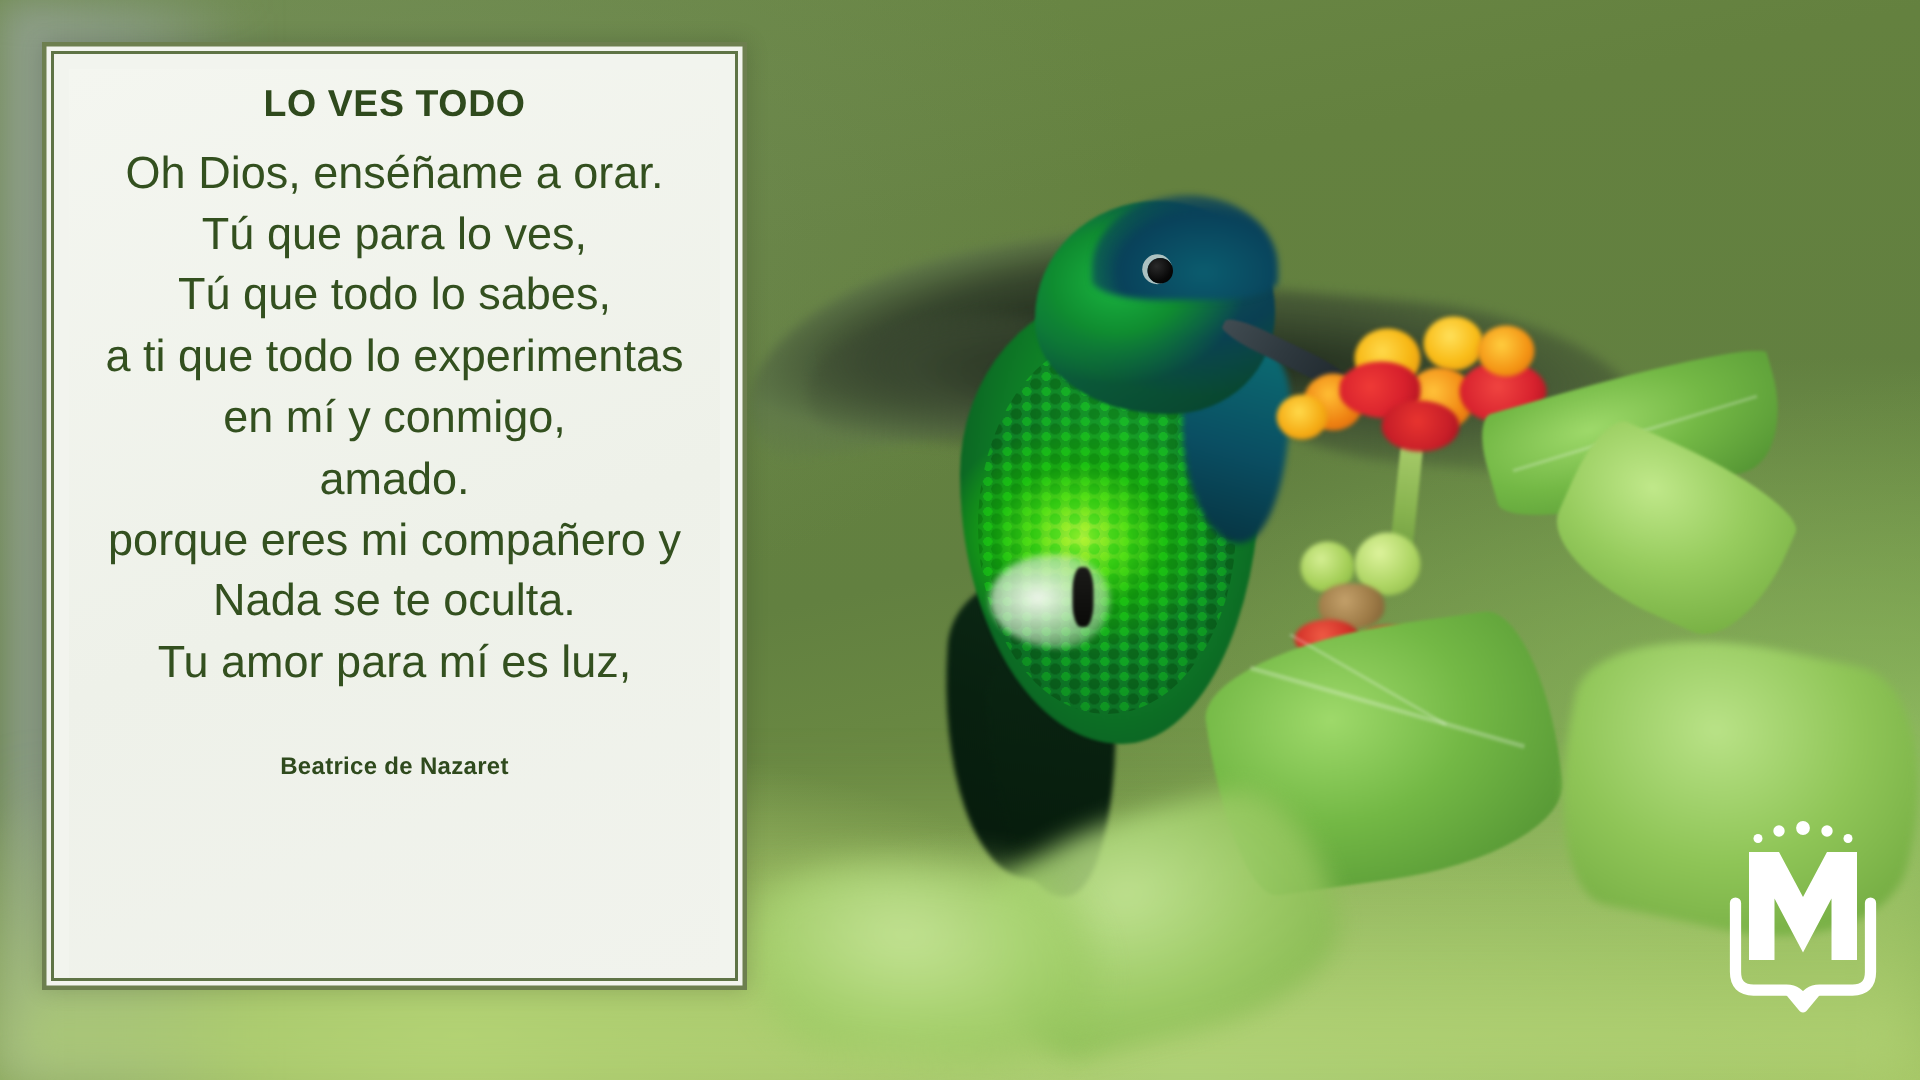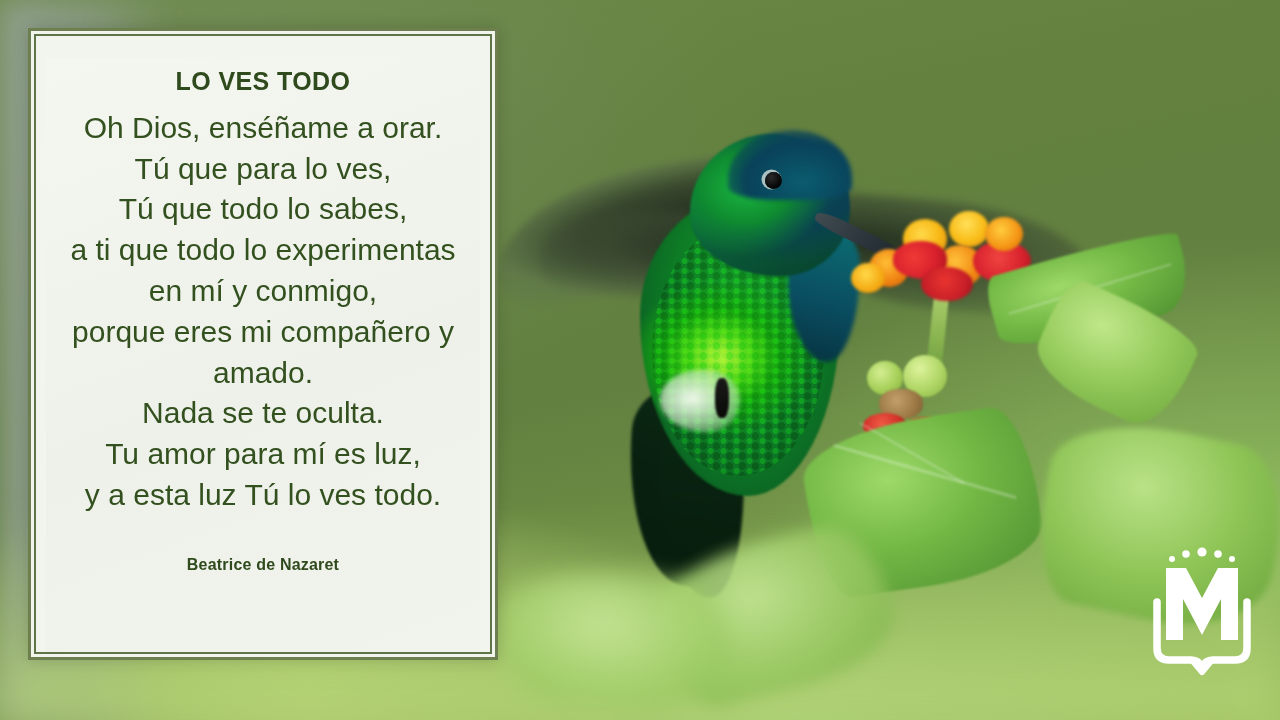--- a/index.html
+++ b/index.html
@@ -208,21 +208,21 @@
     border: 3px solid #6d7f4f;
     padding: 3px;
     box-shadow: 0 0 14px rgba(0,0,0,.16);
   }
   .card-inner {
     width: 100%;
     height: 100%;
     box-sizing: border-box;
     border: 2px solid #5f7446;
     background: #f2f4ee;
-    padding: 22px 10px 0 10px;
+    padding: 10px 10px 0 10px;
     overflow: hidden;
   }
   .card-sheet {
     width: 100%;
     height: 100%;
     box-sizing: border-box;
     background: linear-gradient(160deg, #f4f6f0 0%, #eef1e9 55%, #f1f3ed 100%);
     padding: 6px 12px 0 12px;
     text-align: center;
   }
@@ -327,25 +327,24 @@
       <div class="card-sheet">
 
         <div class="poem-title">LO VES TODO</div>
 
         <div class="poem-body">
           <span class="poem-line">Oh Dios, enséñame a orar.</span>
           <span class="poem-line">Tú que para lo ves,</span>
           <span class="poem-line">Tú que todo lo sabes,</span>
           <span class="poem-line">a ti que todo lo experimentas</span>
           <span class="poem-line">en mí y conmigo,</span>
+          <span class="poem-line">amado.</span>
           <span class="poem-line">porque eres mi compañero y</span>
-          <span class="poem-line">amado.</span>
           <span class="poem-line">Nada se te oculta.</span>
           <span class="poem-line">Tu amor para mí es luz,</span>
-          <span class="poem-line">y a esta luz Tú lo ves todo.</span>
         </div>
 
         <div class="poem-author">Beatrice de Nazaret</div>
 
       </div>
     </div>
   </div>
 
   <div class="logo">
     <svg viewBox="0 0 110 135" xmlns="http://www.w3.org/2000/svg" aria-hidden="true">

